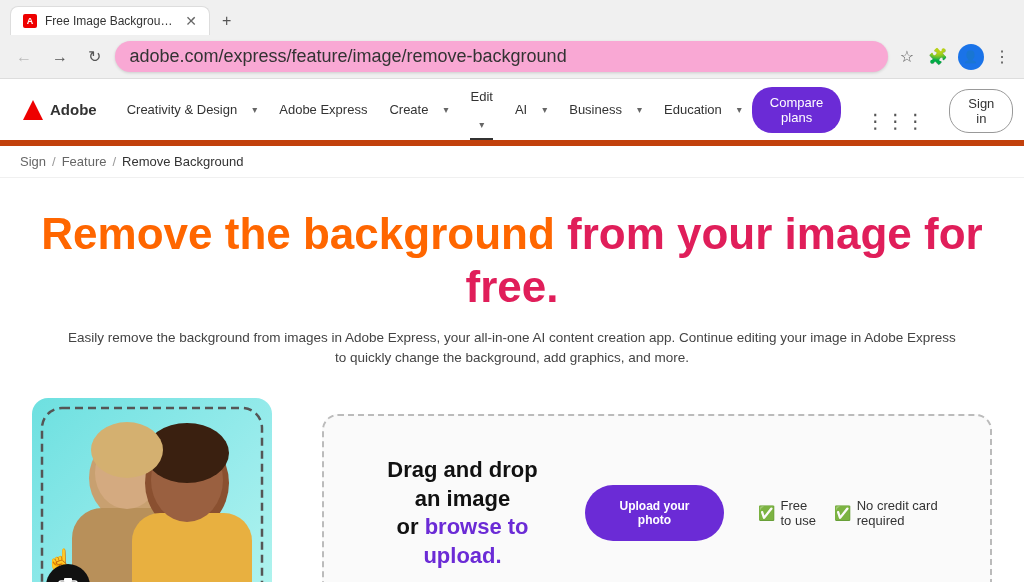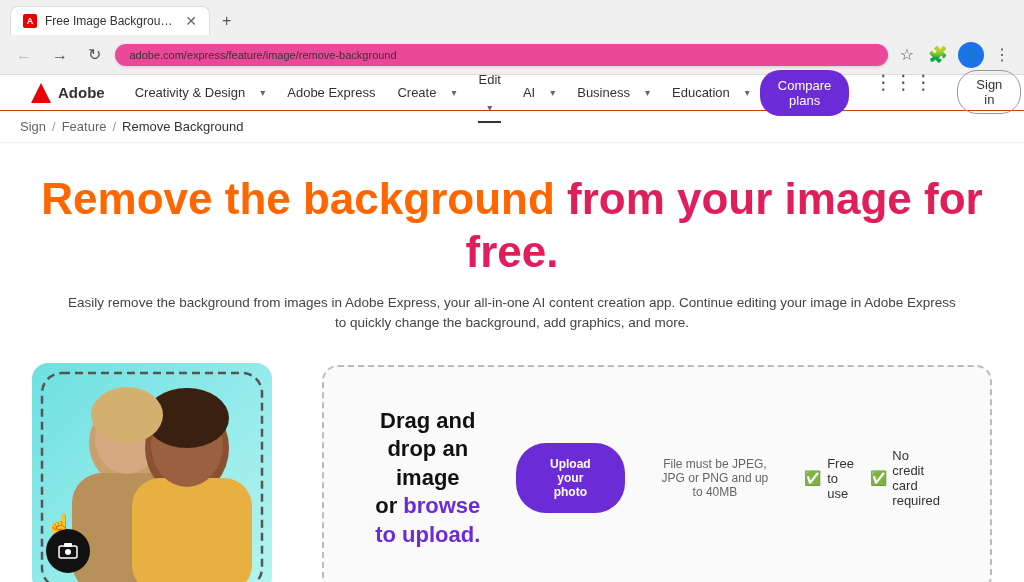--- a/index.html
+++ b/index.html
@@ -9,35 +9,35 @@
     .browser-chrome { background: #f0f0f0; border-bottom: 1px solid #ddd; }
     .browser-title-bar { display: flex; align-items: center; padding: 6px 10px 0; gap: 4px; }
     .browser-tab { display: flex; align-items: center; background: #fff; border-radius: 8px 8px 0 0; padding: 6px 12px; font-size: 12px; color: #333; max-width: 200px; gap: 8px; border: 1px solid #ddd; border-bottom: none; }
     .browser-tab-icon { width: 14px; height: 14px; background: #e00; border-radius: 2px; flex-shrink: 0; display: flex; align-items: center; justify-content: center; }
     .browser-tab-label { font-size: 12px; color: #333; white-space: nowrap; overflow: hidden; text-overflow: ellipsis; max-width: 130px; }
     .browser-tab-close { font-size: 14px; color: #666; cursor: pointer; margin-left: 4px; }
     .browser-new-tab { background: none; border: none; font-size: 16px; color: #555; cursor: pointer; padding: 2px 8px; }
     .browser-address-bar { display: flex; align-items: center; padding: 6px 10px; gap: 8px; background: #f0f0f0; }
     .browser-nav-btn { background: none; border: none; font-size: 16px; color: #555; cursor: pointer; padding: 2px 6px; border-radius: 50%; }
     .browser-nav-btn.disabled { color: #bbb; cursor: default; }
-    .browser-address-input { flex: 1; background: #ec4899; border: none; border-radius: 20px; padding: 5px 14px; font-size: 11px; color: #333; outline: none; box-shadow: 0 1px 3px rgba(0,0,0,0.15); }
+    .browser-address-input { flex: 1; background: #f9a8d4; border: none; border-radius: 20px; padding: 5px 14px; font-size: 18px; color: #333; outline: none; box-shadow: 0 1px 3px rgba(0,0,0,0.15); }
     .browser-icons { display: flex; align-items: center; gap: 6px; }
     .browser-icon-btn { background: none; border: none; font-size: 16px; color: #555; cursor: pointer; padding: 4px; border-radius: 50%; }
     .browser-avatar { width: 26px; height: 26px; border-radius: 50%; background: #1a73e8; display: flex; align-items: center; justify-content: center; color: #fff; font-size: 12px; cursor: pointer; }
 
     
-    .adobe-header { display: flex; align-items: center; padding: 0 28px; height: 36px; border-bottom: 1px solid #c2410c; background: #fff; gap: 0; }
+    .adobe-header { display: flex; align-items: center; padding: 0 20px; height: 67px; border-bottom: 6px solid #c2410c; background: #fff; gap: 0; }
     .adobe-logo { display: flex; align-items: center; gap: 6px; margin-right: 20px; }
     .adobe-logo-text { font-weight: bold; font-size: 15px; color: #333; }
     .adobe-nav { display: flex; align-items: center; gap: 2px; flex: 1; }
     .adobe-nav-item { padding: 8px 10px; font-size: 13px; color: #333; cursor: pointer; display: flex; align-items: center; gap: 15px; position: relative; white-space: nowrap; }
     .adobe-nav-item.active { color: #333; font-weight: 400; flex-direction: column; }
     .adobe-nav-item.active::after { content: ''; position: absolute; bottom: -2px; left: 10px; right: 10px; height: 2px; background: #333; }
     .adobe-nav-chevron { font-size: 10px; color: #666; }
-    .adobe-nav-right { display: flex; align-items: flex-start; gap: 24px; margin-left: auto; }
+    .adobe-nav-right { display: flex; align-items: flex-end; gap: 24px; margin-left: auto; }
     .compare-btn { background: #6b2bd6; color: #fff; border: none; border-radius: 20px; padding: 8px 18px; font-size: 13px; cursor: pointer; font-weight: 500; }
     .grid-icon { font-size: 20px; color: #555; cursor: pointer; }
     .signin-btn { background: none; border: 1px solid #999; border-radius: 20px; padding: 6px 18px; font-size: 13px; cursor: pointer; color: #333; }
 
     
     .breadcrumb { padding: 8px 20px; font-size: 13px; color: #666; border-bottom: 1px solid #f0f0f0; display: flex; gap: 6px; align-items: center; background: #fff; }
     .breadcrumb-sep { color: #999; }
     .breadcrumb-link { color: #666; text-decoration: none; cursor: pointer; }
     .breadcrumb-current { color: #333; }
 
@@ -184,21 +184,20 @@
       </div>
     </div>
 
     <div class="upload-box">
       <div class="drag-drop-text">
         <span>Drag and drop an image</span><br>
         <span>or</span>
         <span class="browse-link"> <span>browse to upload.</span></span>
       </div>
       <button class="upload-btn">Upload your photo</button>
-      <p class="file-info">File must be JPEG, JPG or PNG and up to 40MB</p>
       <div class="badges">
         <div class="badge">
           <span class="badge-check">✅</span>
           <span>Free to use</span>
         </div>
         <div class="badge">
           <span class="badge-check">✅</span>
           <span>No credit card required</span>
         </div>
       </div>

